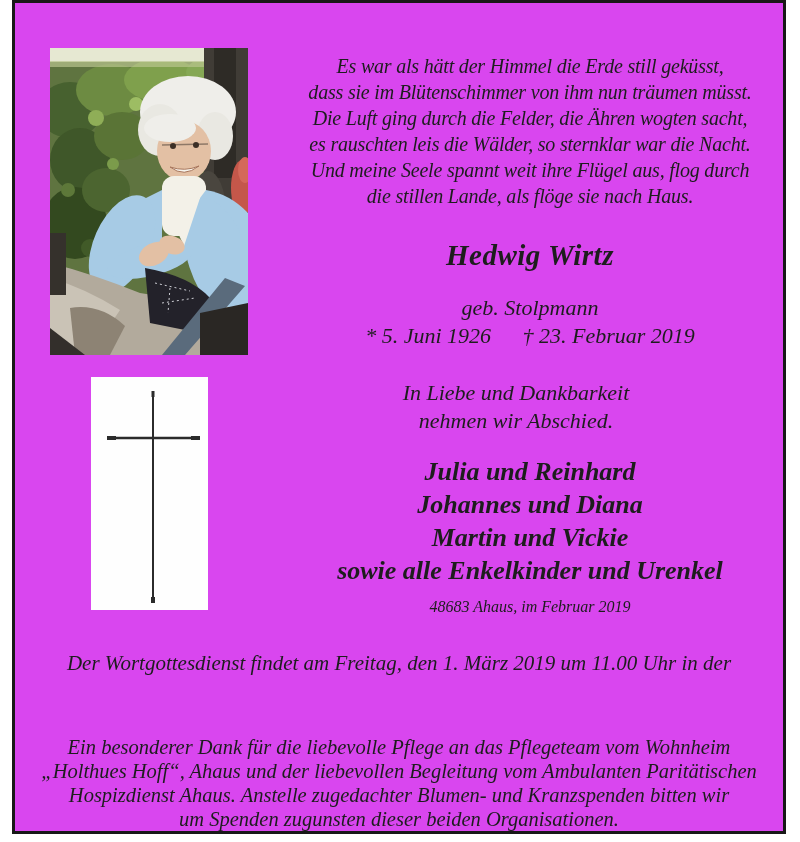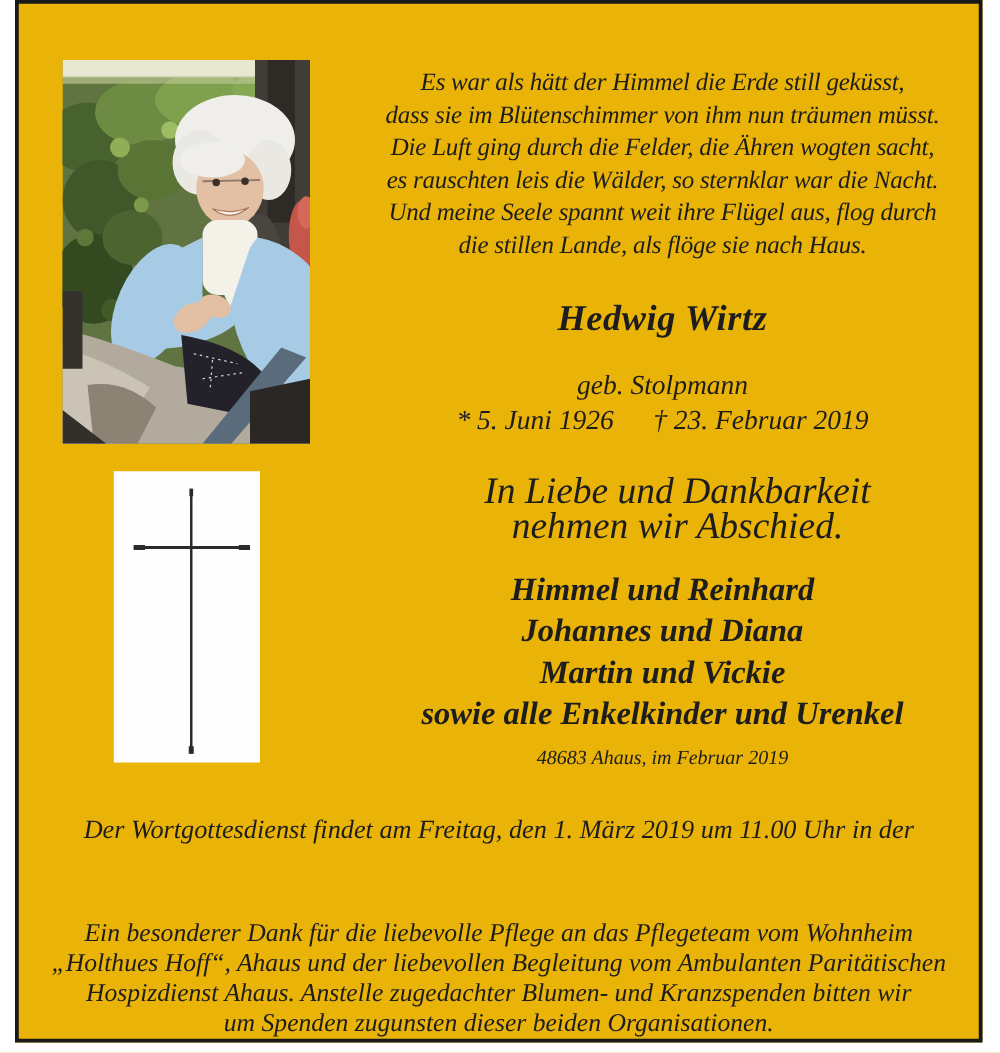--- a/index.html
+++ b/index.html
@@ -6,36 +6,36 @@
   body {
     width:800px; height:842px; background:#ffffff;
     font-family:"Liberation Serif","DejaVu Serif",serif;
     color:#1d1d1d;
   }
   .page { position:relative; width:800px; height:842px; background:#ffffff; overflow:hidden; }
   .frame {
     position:absolute; left:12px; top:0;
     width:768px; height:828px;
     border:3px solid #181818;
-    background:#eab308;
+    background:#d946ef;
   }
   .abs { position:absolute; }
   .ctr { text-align:center; font-style:italic; }
 
   .photo-wrap { left:35px; top:45px; width:198px; height:307px; }
   .photo-wrap svg { display:block; width:198px; height:307px; }
 
   .poem { left:265px; top:50px; width:500px; font-size:20px; line-height:26px; letter-spacing:-0.2px; }
 
   .deceased-name { left:265px; top:236px; width:500px; font-size:29px; font-weight:bold; letter-spacing:0.5px; }
   .maiden-name   { left:265px; top:292px; width:500px; font-size:22px; }
   .dates-line    { left:265px; top:320px; width:500px; font-size:22px; }
   .dates-line .death { margin-left:26px;text-align:right; }
 
-  .farewell { left:277px; top:376px; width:500px; font-size:30px; line-height:28px; }
+  .farewell { left:251px; top:376px; width:500px; font-size:22px; line-height:28px; }
 
   .cross-card { left:76px; top:374px; width:117px; height:233px; background:#fefefe; }
   .cross-card svg { display:block; width:117px; height:233px; }
 
   .mourners { left:265px; top:452px; width:500px; font-size:26px; font-weight:bold; line-height:33px; }
 
   .place-date { left:265px; top:595px; width:500px; font-size:16px; }
 
   .service-paragraph { left:25px; top:648px; width:718px; font-size:21px; line-height:24px; }
   .thanks-paragraph  { left:10px; top:732px; width:748px; font-size:20.5px; line-height:24px; }
@@ -152,21 +152,21 @@
           <line x1="62" y1="14" x2="62" y2="20" stroke-width="3"></line>
           <line x1="62" y1="220" x2="62" y2="226" stroke-width="4"></line>
           <line x1="16" y1="61" x2="109" y2="61" stroke-width="2.4"></line>
           <line x1="16" y1="61" x2="25" y2="61" stroke-width="4"></line>
           <line x1="100" y1="61" x2="109" y2="61" stroke-width="4"></line>
         </g>
       </svg>
     </div>
 
     <div class="abs ctr mourners">
-      <div>Himmel und Reinhard</div>
+      <div>Julia und Reinhard</div>
       <div>Johannes und Diana</div>
       <div>Martin und Vickie</div>
       <div>sowie alle Enkelkinder und Urenkel</div>
     </div>
 
     <div class="abs ctr place-date">48683 Ahaus, im Februar 2019</div>
 
     <div class="abs ctr service-paragraph">
       <div>Der Wortgottesdienst findet am Freitag, den 1. März 2019 um 11.00 Uhr in der</div>
     </div>

